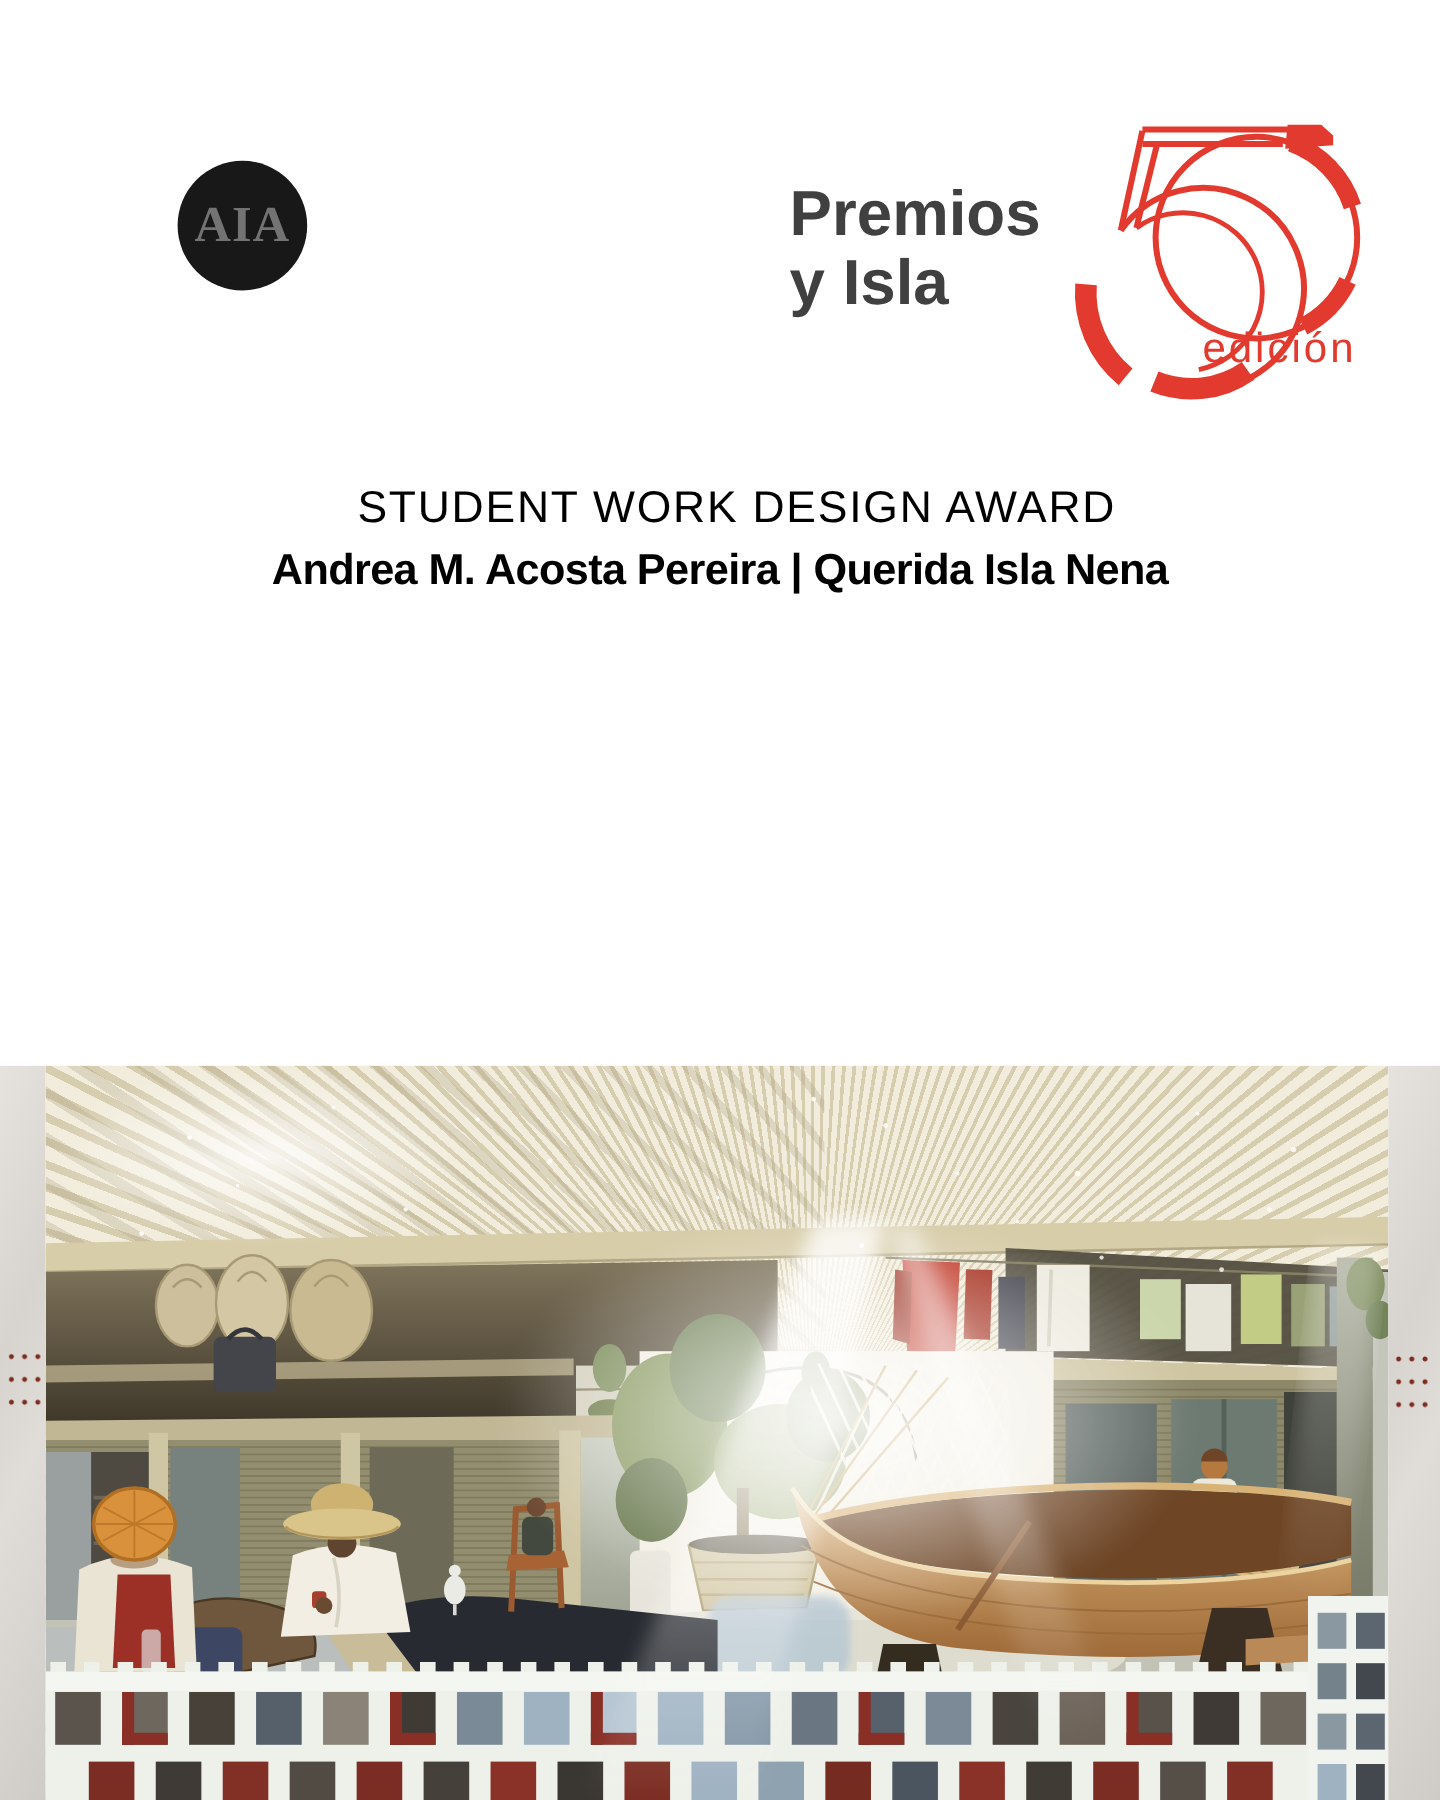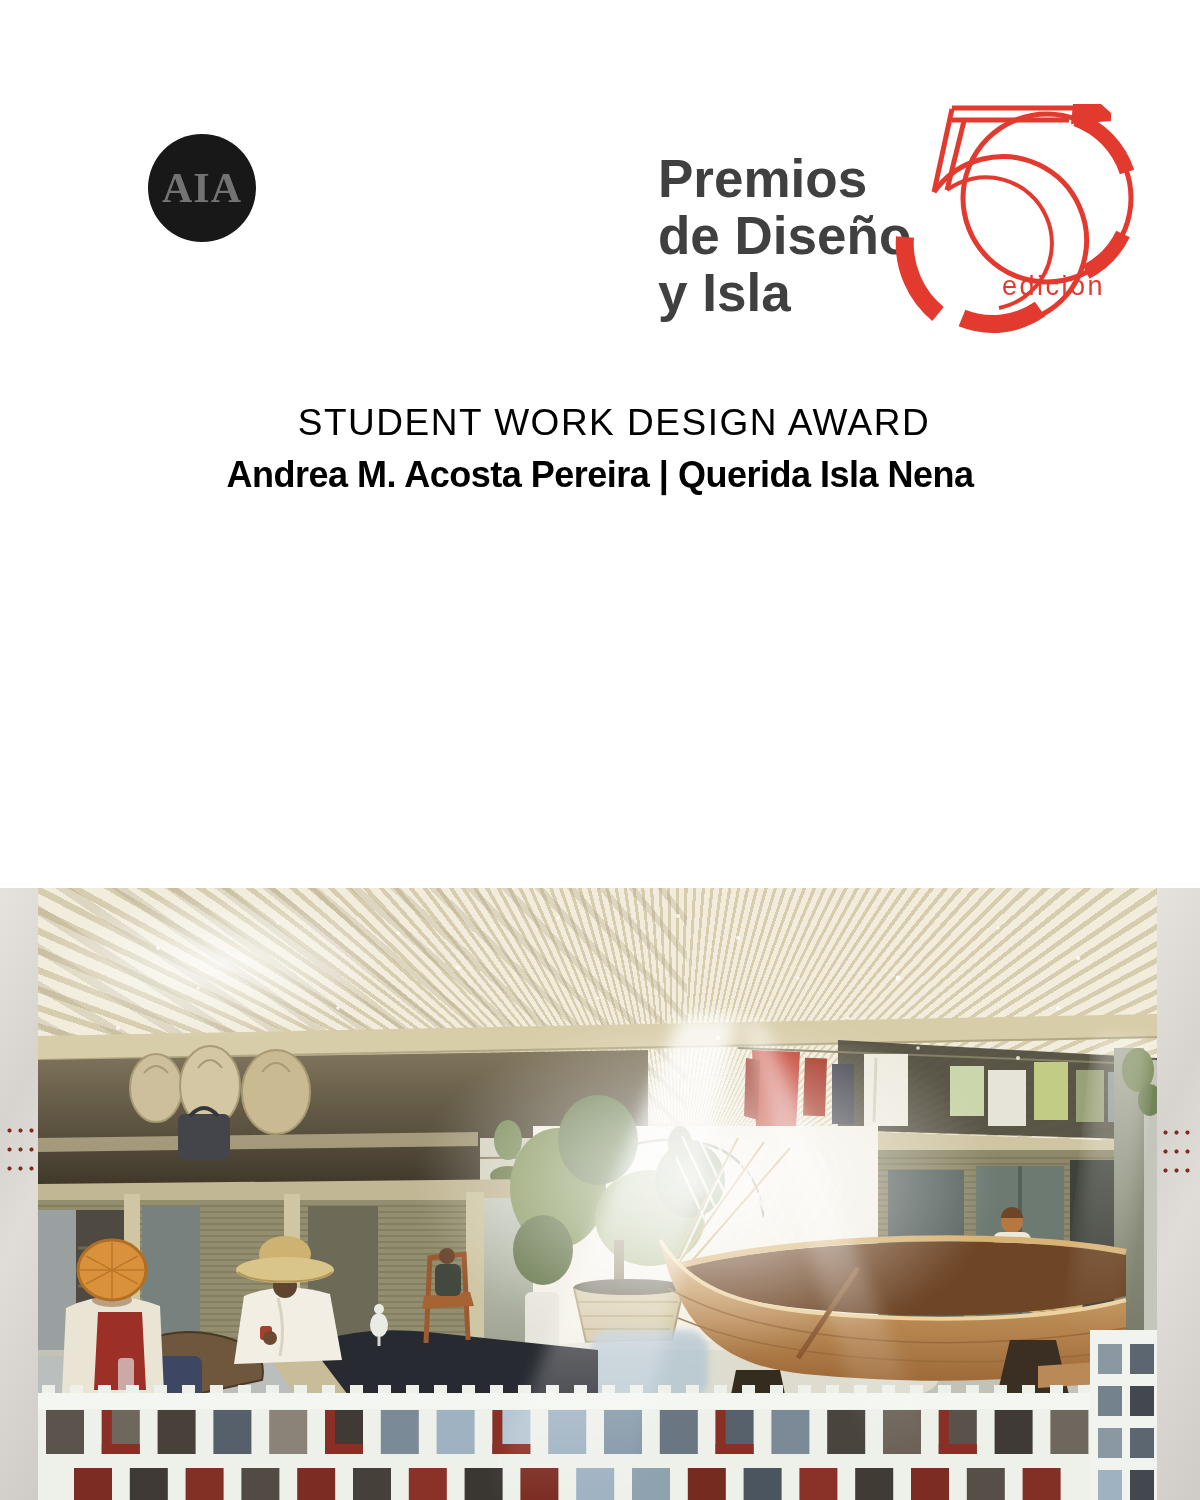--- a/index.html
+++ b/index.html
@@ -8,21 +8,21 @@
   
   .aia-logo{position:absolute;left:148px;top:134px;display:flex;align-items:center;}
   .aia-circle{width:108px;height:108px;border-radius:50%;background:#181818;display:flex;
               align-items:center;justify-content:center;}
   .aia-circle span{color:#737373;font-family:"Liberation Serif",serif;font-weight:700;
                    font-size:42px;letter-spacing:1px;}
   .aia-word{margin-left:18px;font-weight:700;font-size:49px;letter-spacing:-1px;color:#161616;}
   .premios{position:absolute;left:658px;top:150px;color:#404040;font-weight:700;
            font-size:53px;line-height:57px;letter-spacing:0;}
   .fifty-svg{position:absolute;left:885px;top:80px;}
-  .edicion{position:absolute;left:1002px;top:271px;color:#e23a2e;font-size:27px;
+  .edicion{position:absolute;left:1002px;top:271px;color:#e23a2e;font-size:35px;
            letter-spacing:2.5px;font-weight:400;}
   
   .award{position:absolute;left:0;top:397px;width:1200px;text-align:center;color:#000;}
   .award .l1,.award .l2{font-size:37px;line-height:52px;letter-spacing:1.5px;padding-left:28px;}
   .award .l3{font-size:36px;line-height:52px;letter-spacing:-0.5px;font-weight:700;}
   
   .photo-wrap{position:absolute;left:0;top:888px;width:1200px;height:612px;overflow:hidden;}
   .pborder{position:absolute;top:0;height:612px;
            background:linear-gradient(115deg,#e6e3de 0%,#d7d4cf 35%,#e0ddd8 55%,#cfccc7 100%);}
   .pborder.left{left:0;width:38px;}
@@ -46,21 +46,20 @@
 <div class="page">
 
   <div class="aia-logo">
     <div class="aia-circle">
       <span>AIA</span>
     </div>
   </div>
 
   <div class="premios">
     <div>Premios</div>
-    <div>de Diseño</div>
     <div>y Isla</div>
   </div>
 
   <svg class="fifty-svg" width="250" height="265" viewBox="0 0 250 265" aria-label="50">
     <g stroke="#e23a2e" fill="none">
 
       <circle cx="162" cy="118" r="84" stroke-width="5"></circle>
       <path d="M191,39 A84,84 0 0 1 242,92" stroke-width="15"></path>
       <path d="M238,154 A84,84 0 0 1 201,192" stroke-width="15"></path>
 

